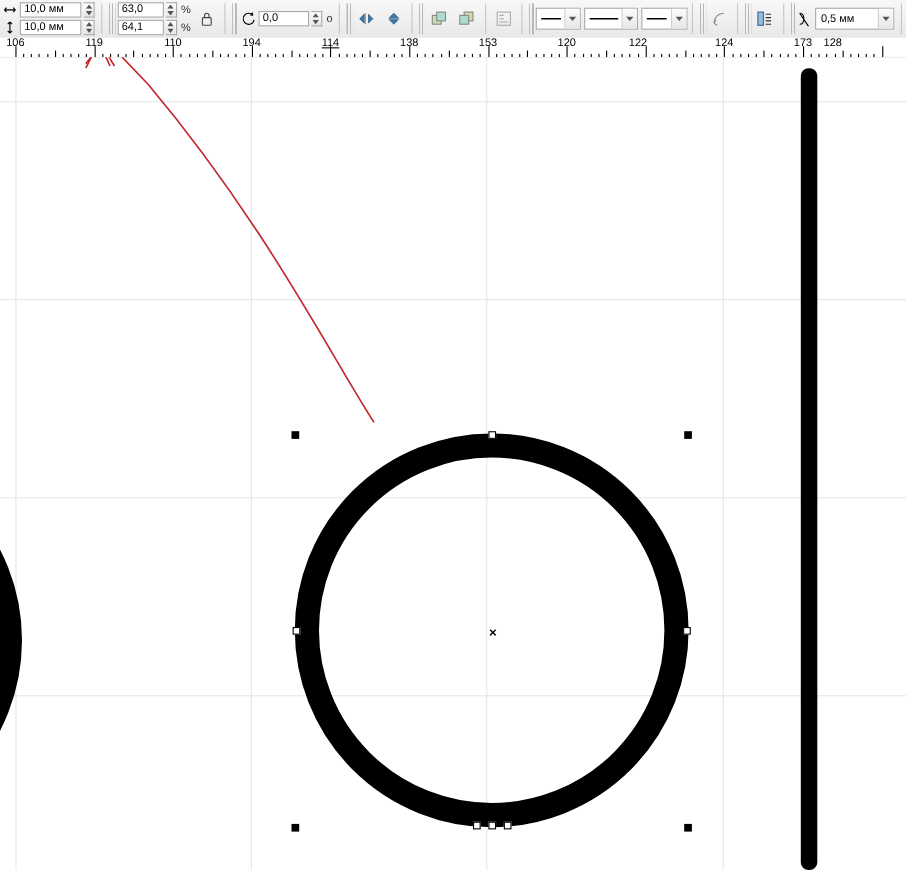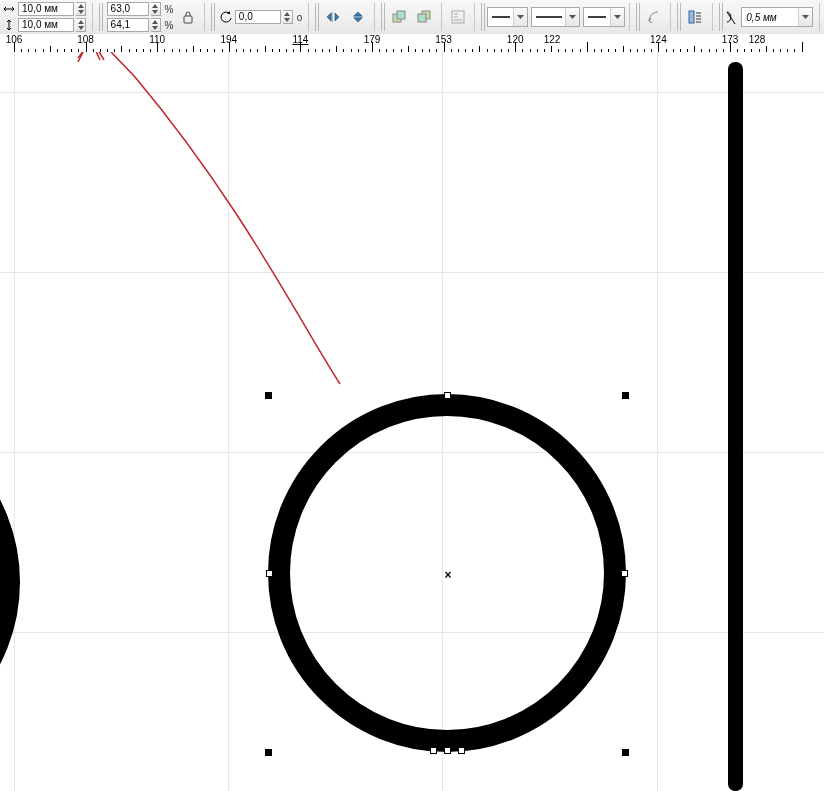--- a/index.html
+++ b/index.html
@@ -20,21 +20,21 @@
   .fld.w56{width:56px;} .fld.w42{width:42px;} .fld.w46{width:46px;}
   .spn{width:10px;height:14px;border:1px solid #a9a9a9;border-left:none;
     background:linear-gradient(#fff,#e5e5e5);display:flex;flex-direction:column;box-sizing:border-box;}
   .spn div{flex:1;display:flex;align-items:center;justify-content:center;}
   .spn svg{width:6px;height:4px;}
   .u{font-size:10px;color:#333;margin-left:2px;}
   .btn{width:22px;height:22px;border:1px solid transparent;border-radius:2px;
     display:flex;align-items:center;justify-content:center;margin:0 1px;}
   .combo{height:20px;border:1px solid #a9a9a9;background:#fff;display:flex;align-items:center;
     box-sizing:border-box;}
-  .combo .sw{flex:1;display:flex;align-items:flex-end;justify-content:center;font-style:italic;}
+  .combo .sw{flex:1;display:flex;align-items:flex-end;justify-content:center;}
   .combo .dd{width:13px;height:100%;border-left:1px solid #cfcfcf;
     background:linear-gradient(#fcfcfc,#e6e6e6);display:flex;align-items:center;justify-content:center;}
   .combo .dd svg{width:7px;height:5px;}
   .combo.w44{width:44px;} .combo.w52{width:52px;} .combo.w80{width:76px;}
 
   
   .ruler{position:absolute;left:0;top:34px;width:824px;height:18px;
     background:#fff;border-bottom:1px solid #8a8a8a;}
   .tick{position:absolute;bottom:0;width:1px;background:#000;}
   .tick.major{height:10px;}
@@ -303,21 +303,21 @@
     <div class="tick minor" style="left: 21.16px;"></div>
     <div class="tick minor" style="left: 28.32px;"></div>
     <div class="tick minor" style="left: 35.48px;"></div>
     <div class="tick minor" style="left: 42.64px;"></div>
     <div class="tick mid" style="left: 49.8px;"></div>
     <div class="tick minor" style="left: 56.96px;"></div>
     <div class="tick minor" style="left: 64.12px;"></div>
     <div class="tick minor" style="left: 71.28px;"></div>
     <div class="tick minor" style="left: 78.44px;"></div>
     <div class="tick major" style="left: 85.6px;"></div>
-    <div class="rlbl" style="left: 85.6px;">108</div>
+    <div class="rlbl" style="left: 85.6px;">119</div>
     <div class="tick minor" style="left: 92.76px;"></div>
     <div class="tick minor" style="left: 99.92px;"></div>
     <div class="tick minor" style="left: 107.08px;"></div>
     <div class="tick minor" style="left: 114.24px;"></div>
     <div class="tick mid" style="left: 121.4px;"></div>
     <div class="tick minor" style="left: 128.56px;"></div>
     <div class="tick minor" style="left: 135.72px;"></div>
     <div class="tick minor" style="left: 142.88px;"></div>
     <div class="tick minor" style="left: 150.04px;"></div>
     <div class="tick major" style="left: 157.2px;"></div>
@@ -347,21 +347,21 @@
     <div class="tick minor" style="left: 307.56px;"></div>
     <div class="tick minor" style="left: 314.72px;"></div>
     <div class="tick minor" style="left: 321.88px;"></div>
     <div class="tick minor" style="left: 329.04px;"></div>
     <div class="tick mid" style="left: 336.2px;"></div>
     <div class="tick minor" style="left: 343.36px;"></div>
     <div class="tick minor" style="left: 350.52px;"></div>
     <div class="tick minor" style="left: 357.68px;"></div>
     <div class="tick minor" style="left: 364.84px;"></div>
     <div class="tick major" style="left: 372px;"></div>
-    <div class="rlbl" style="left: 372px;">179</div>
+    <div class="rlbl" style="left: 372px;">138</div>
     <div class="tick minor" style="left: 379.16px;"></div>
     <div class="tick minor" style="left: 386.32px;"></div>
     <div class="tick minor" style="left: 393.48px;"></div>
     <div class="tick minor" style="left: 400.64px;"></div>
     <div class="tick mid" style="left: 407.8px;"></div>
     <div class="tick minor" style="left: 414.96px;"></div>
     <div class="tick minor" style="left: 422.12px;"></div>
     <div class="tick minor" style="left: 429.28px;"></div>
     <div class="tick minor" style="left: 436.44px;"></div>
     <div class="tick major" style="left: 443.6px;"></div>
@@ -380,21 +380,21 @@
     <div class="tick minor" style="left: 522.36px;"></div>
     <div class="tick minor" style="left: 529.52px;"></div>
     <div class="tick minor" style="left: 536.68px;"></div>
     <div class="tick minor" style="left: 543.84px;"></div>
     <div class="tick mid" style="left: 551px;"></div>
     <div class="tick minor" style="left: 558.16px;"></div>
     <div class="tick minor" style="left: 565.32px;"></div>
     <div class="tick minor" style="left: 572.48px;"></div>
     <div class="tick minor" style="left: 579.64px;"></div>
     <div class="tick major" style="left: 586.8px;"></div>
-    <div class="rlbl" style="left: 552px;">122</div>
+    <div class="rlbl" style="left: 580px;">122</div>
     <div class="tick minor" style="left: 593.96px;"></div>
     <div class="tick minor" style="left: 601.12px;"></div>
     <div class="tick minor" style="left: 608.28px;"></div>
     <div class="tick minor" style="left: 615.44px;"></div>
     <div class="tick mid" style="left: 622.6px;"></div>
     <div class="tick minor" style="left: 629.76px;"></div>
     <div class="tick minor" style="left: 636.92px;"></div>
     <div class="tick minor" style="left: 644.08px;"></div>
     <div class="tick minor" style="left: 651.24px;"></div>
     <div class="tick major" style="left: 658.4px;"></div>

